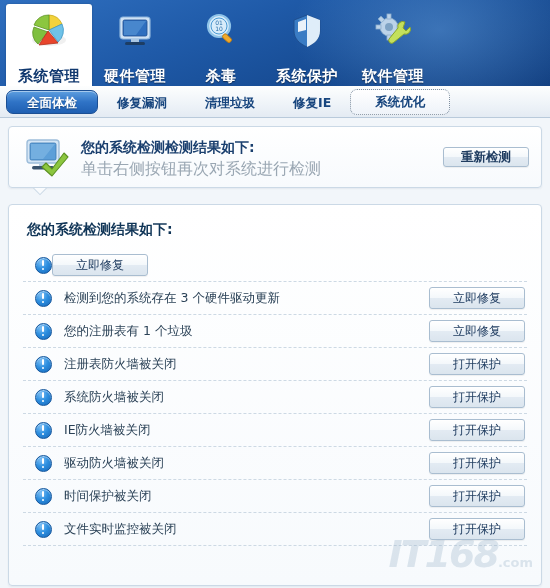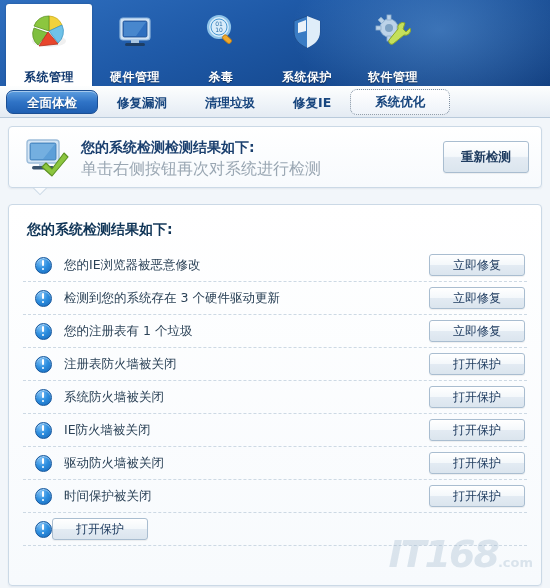--- a/index.html
+++ b/index.html
@@ -64,21 +64,21 @@
     height: 82px;
   }
   .tb-icon {
     width: 44px;
     height: 44px;
     display: flex;
     align-items: center;
     justify-content: center;
   }
   .tb-label {
-    font-size: 12px;
+    font-size: 15px;
     font-weight: bold;
     color: #ffffff;
     margin-top: 15px;
     letter-spacing: 0.5px;
     text-shadow: 0 1px 1px rgba(0,0,0,0.45);
     white-space: nowrap;
   }
   .tb-item.active .tb-label {
     color: #10386f;
     text-shadow: none;
@@ -175,21 +175,21 @@
     border: 1px solid #a9bdd0;
     border-radius: 3px;
     color: #1f3c60;
     font-size: 12.5px;
     cursor: pointer;
     box-shadow: inset 0 1px 0 #ffffff, 0 1px 1px rgba(0,0,0,0.06);
     white-space: nowrap;
   }
   .btn-rescan {
     width: 86px;
-    height: 32px;
+    height: 20px;
     flex: 0 0 86px;
     font-weight: bold;
   }
   
   .tail {
     position: absolute;
     left: 22px;
     bottom: -9px;
     width: 18px;
     height: 9px;
@@ -404,21 +404,20 @@
         <button class="btn btn-rescan">重新检测</button>
       </div>
       <span class="tail"></span>
     </div>
 
     <div class="panel results">
       <div class="results-title">您的系统检测结果如下:</div>
 
       <div class="row">
         <span class="row-icon"></span>
-        <span class="row-label">您的IE浏览器被恶意修改</span>
         <button class="btn btn-action">立即修复</button>
       </div>
 
       <div class="row">
         <span class="row-icon"></span>
         <span class="row-label">检测到您的系统存在 3 个硬件驱动更新</span>
         <button class="btn btn-action">立即修复</button>
       </div>
 
       <div class="row">
@@ -452,20 +451,21 @@
       </div>
 
       <div class="row">
         <span class="row-icon"></span>
         <span class="row-label">时间保护被关闭</span>
         <button class="btn btn-action">打开保护</button>
       </div>
 
       <div class="row">
         <span class="row-icon"></span>
+        <span class="row-label">文件实时监控被关闭</span>
         <button class="btn btn-action">打开保护</button>
       </div>
 
       <div class="watermark"><span>IT168</span><span class="dotcom">.com</span></div>
     </div>
 
   </div>
 </div>
 
 </body></html>

